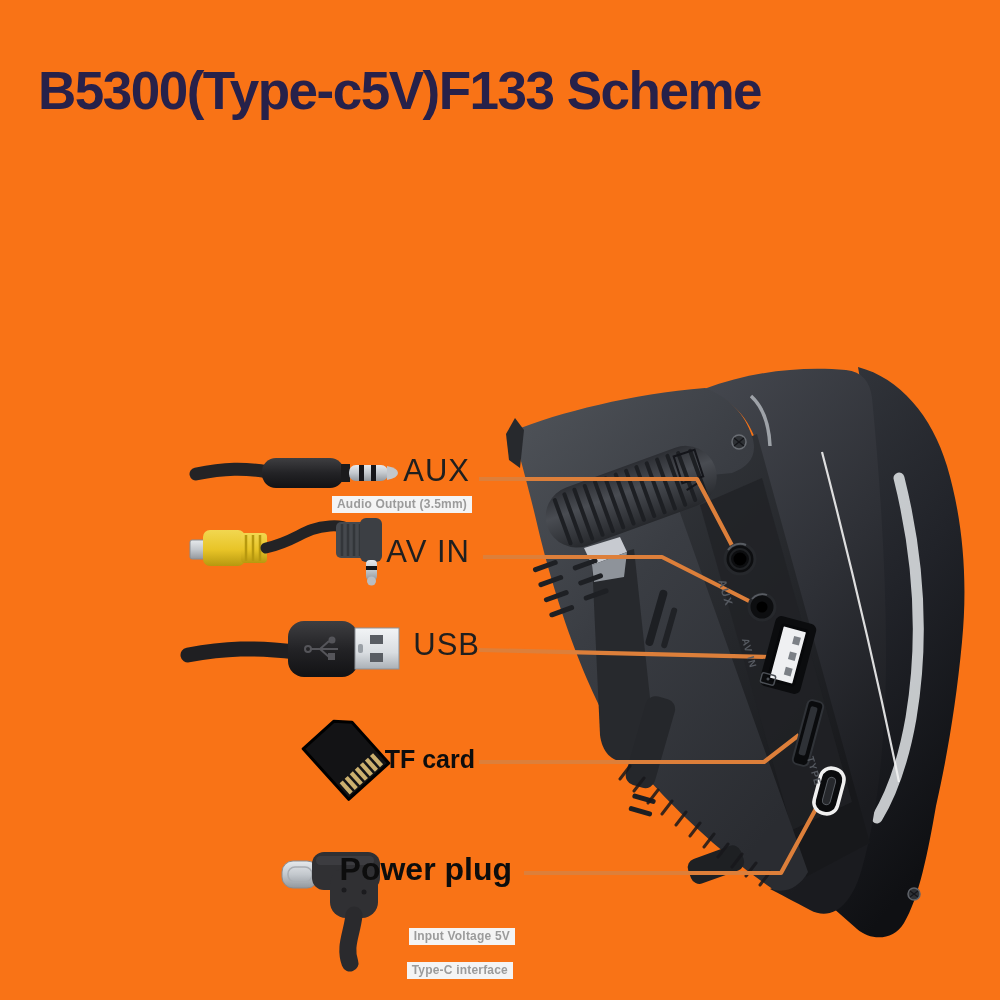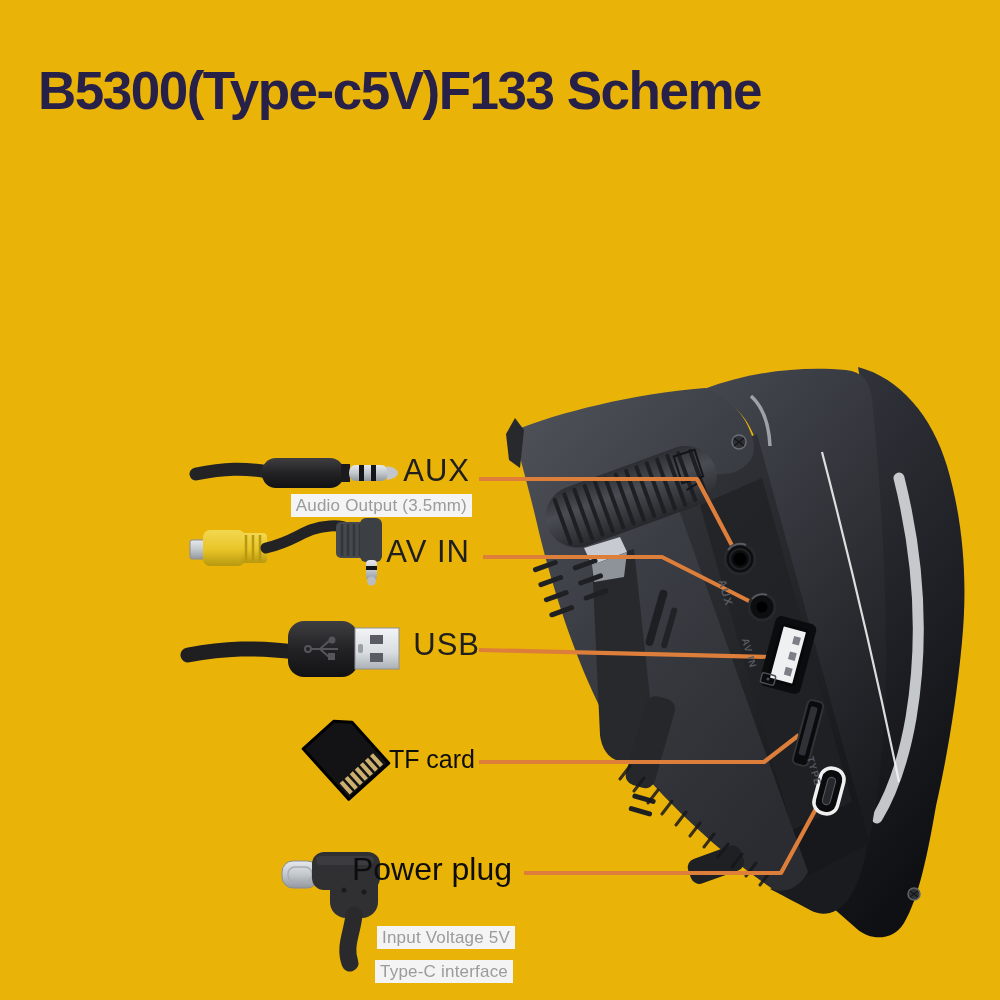--- a/index.html
+++ b/index.html
@@ -1,25 +1,25 @@
 <!DOCTYPE html>
 <html><head>
 <meta charset="utf-8">
 <style>
   html,body{margin:0;padding:0;background:#ffffff;}
-  .stage{position:relative;width:1000px;height:1000px;background:#eab308;overflow:hidden;
+  .stage{position:relative;width:1000px;height:1000px;background:#f97316;overflow:hidden;
          font-family:"Liberation Sans",sans-serif;}
   .title{position:absolute;left:38px;top:60px;font-size:53px;font-weight:bold;
          color:#27214a;letter-spacing:-1.5px;white-space:nowrap;}
   .devsvg{position:absolute;left:0;top:0;}
   .lbl-block{position:absolute;text-align:right;}
   .port-label{font-size:31px;font-weight:400;color:#1f1f1f;letter-spacing:1px;line-height:1;}
-  .port-label.bold{font-size:25px;font-weight:normal;color:#0d0d0d;letter-spacing:0;}
-  .sub-chip{display:inline-block;background:#f4f4f4;color:#9b9b9b;font-size:17px;
-            font-weight:normal;padding:1px 5px;line-height:1.25;letter-spacing:.2px;white-space:nowrap;}
+  .port-label.bold{font-size:25px;font-weight:bold;color:#0d0d0d;letter-spacing:0;}
+  .sub-chip{display:inline-block;background:#f4f4f4;color:#9b9b9b;font-size:12px;
+            font-weight:bold;padding:1px 5px;line-height:1.25;letter-spacing:.2px;white-space:nowrap;}
 </style>
 </head>
 <body>
 
 <div class="stage">
 
   <div class="title">B5300(Type-c5V)F133 Scheme</div>
 
   <svg class="devsvg" width="1000" height="1000" viewBox="0 0 1000 1000">
     <defs>

